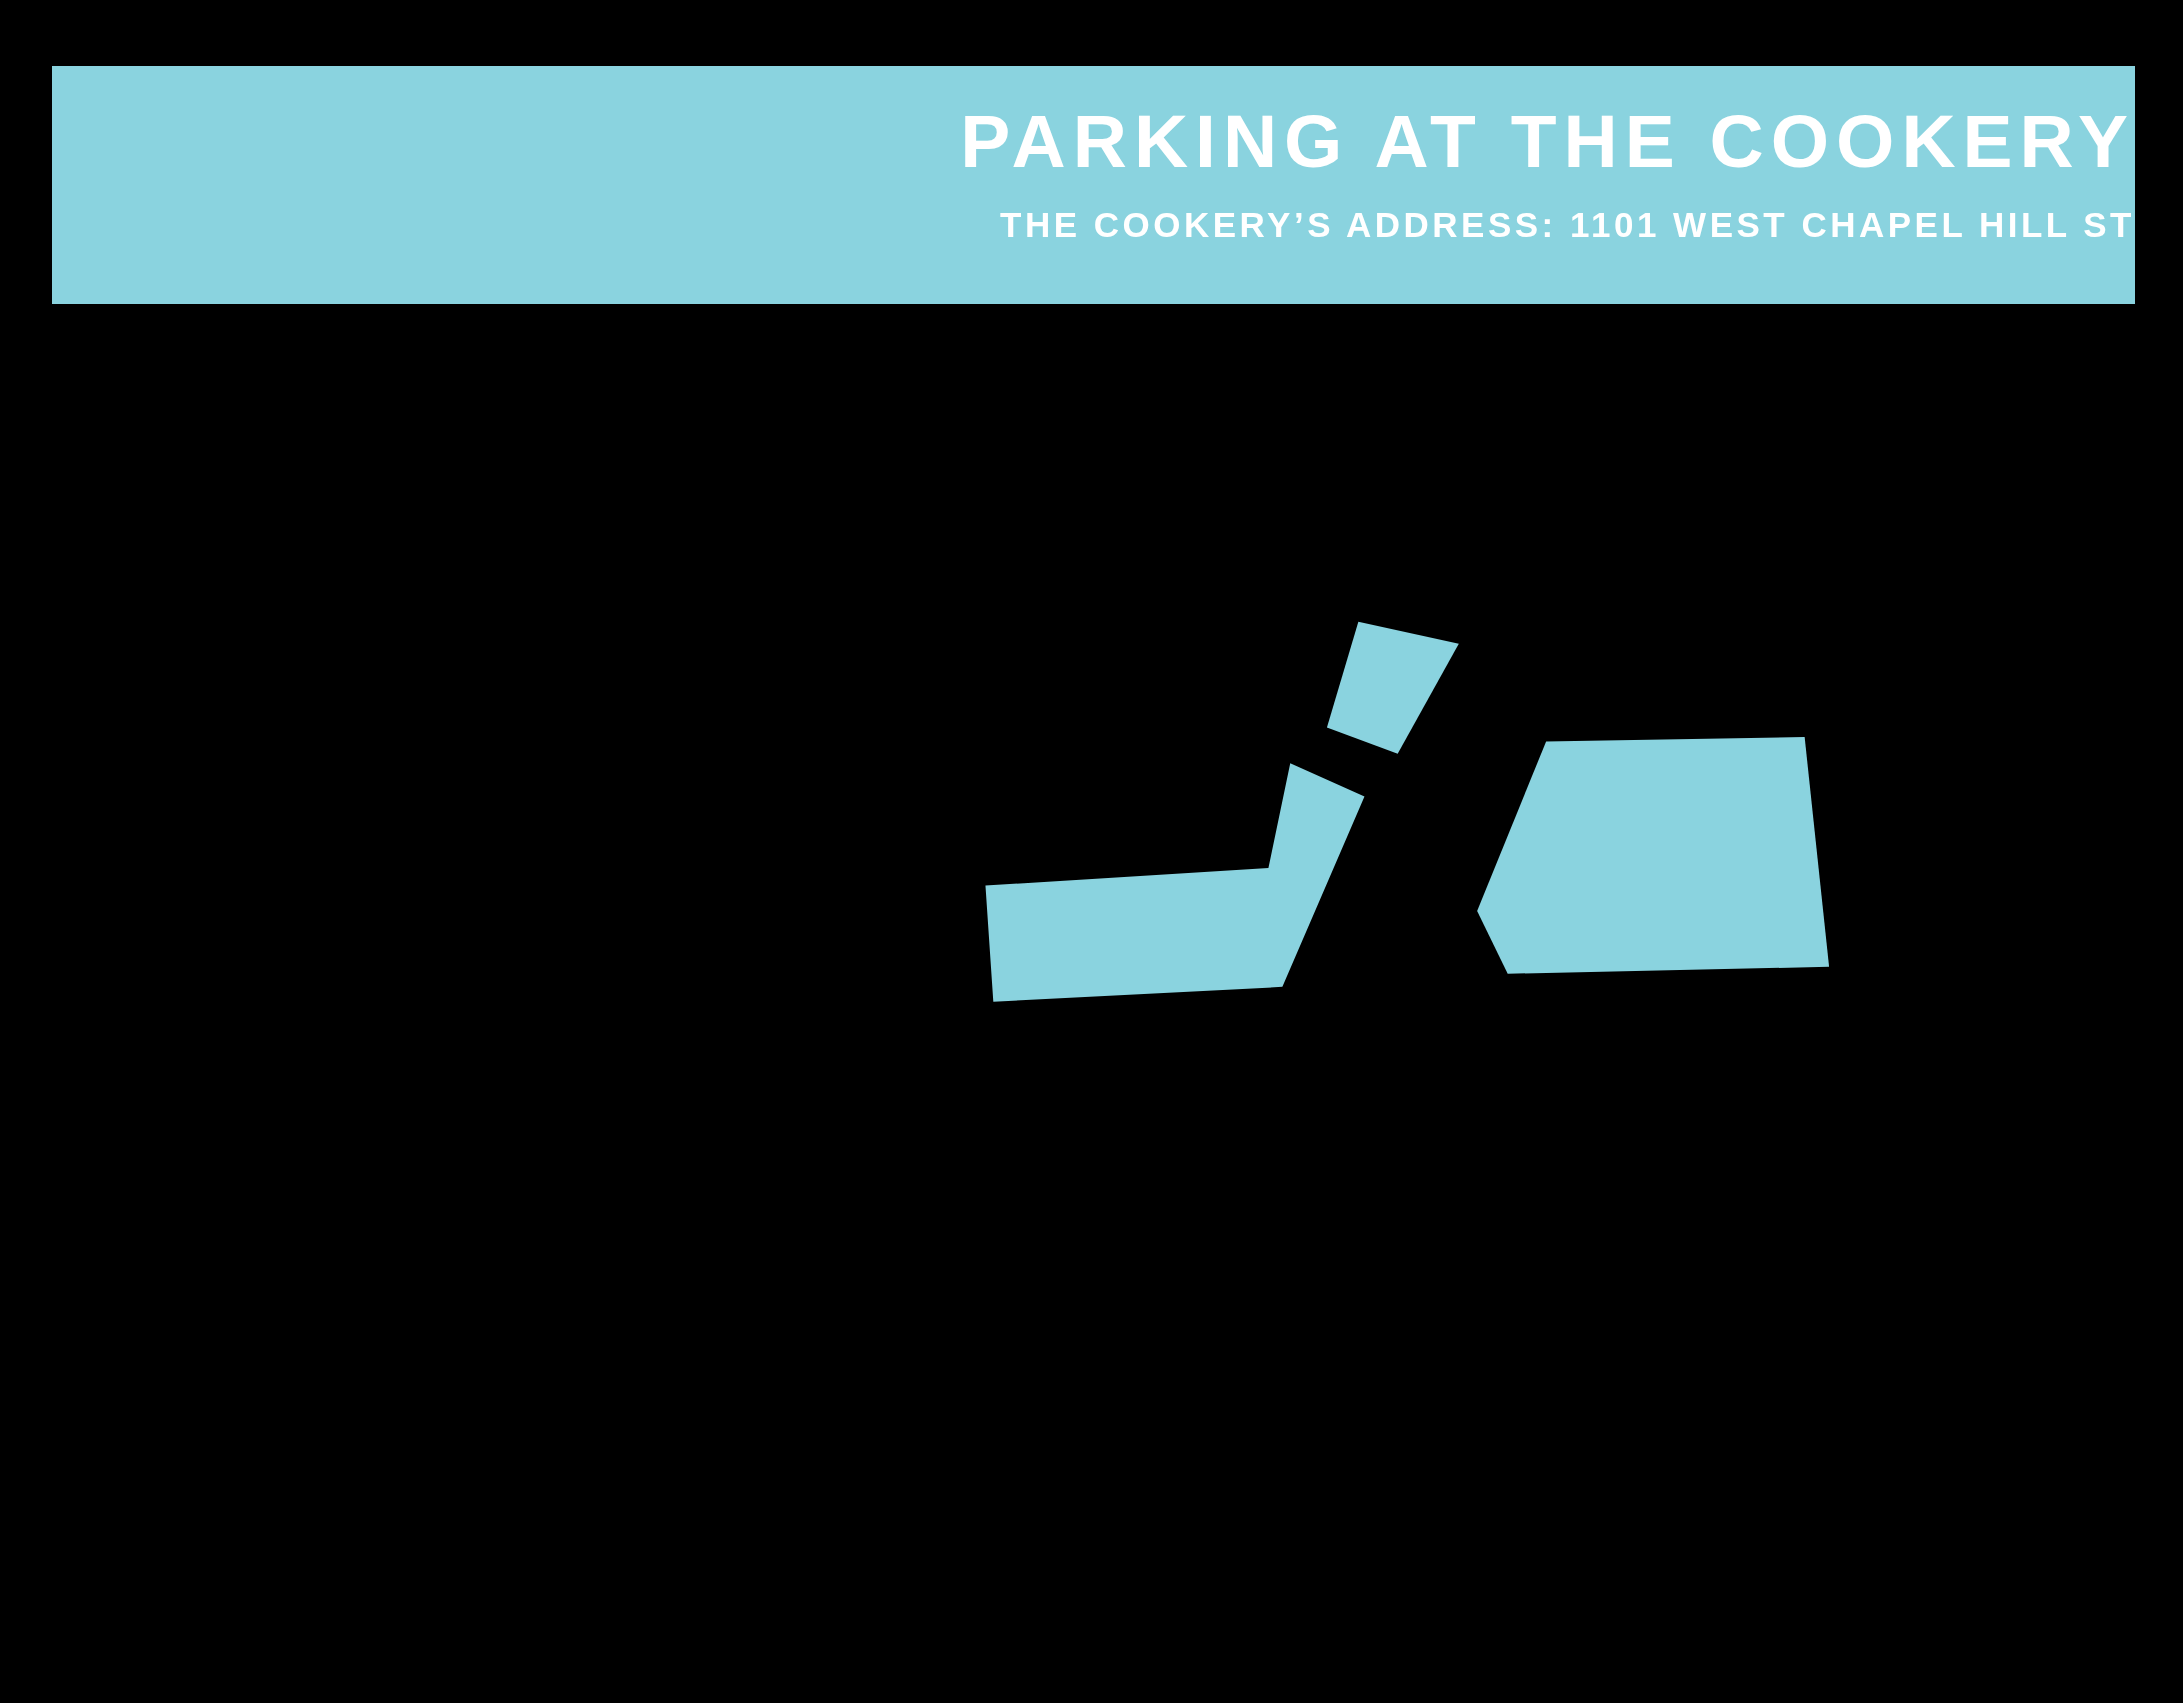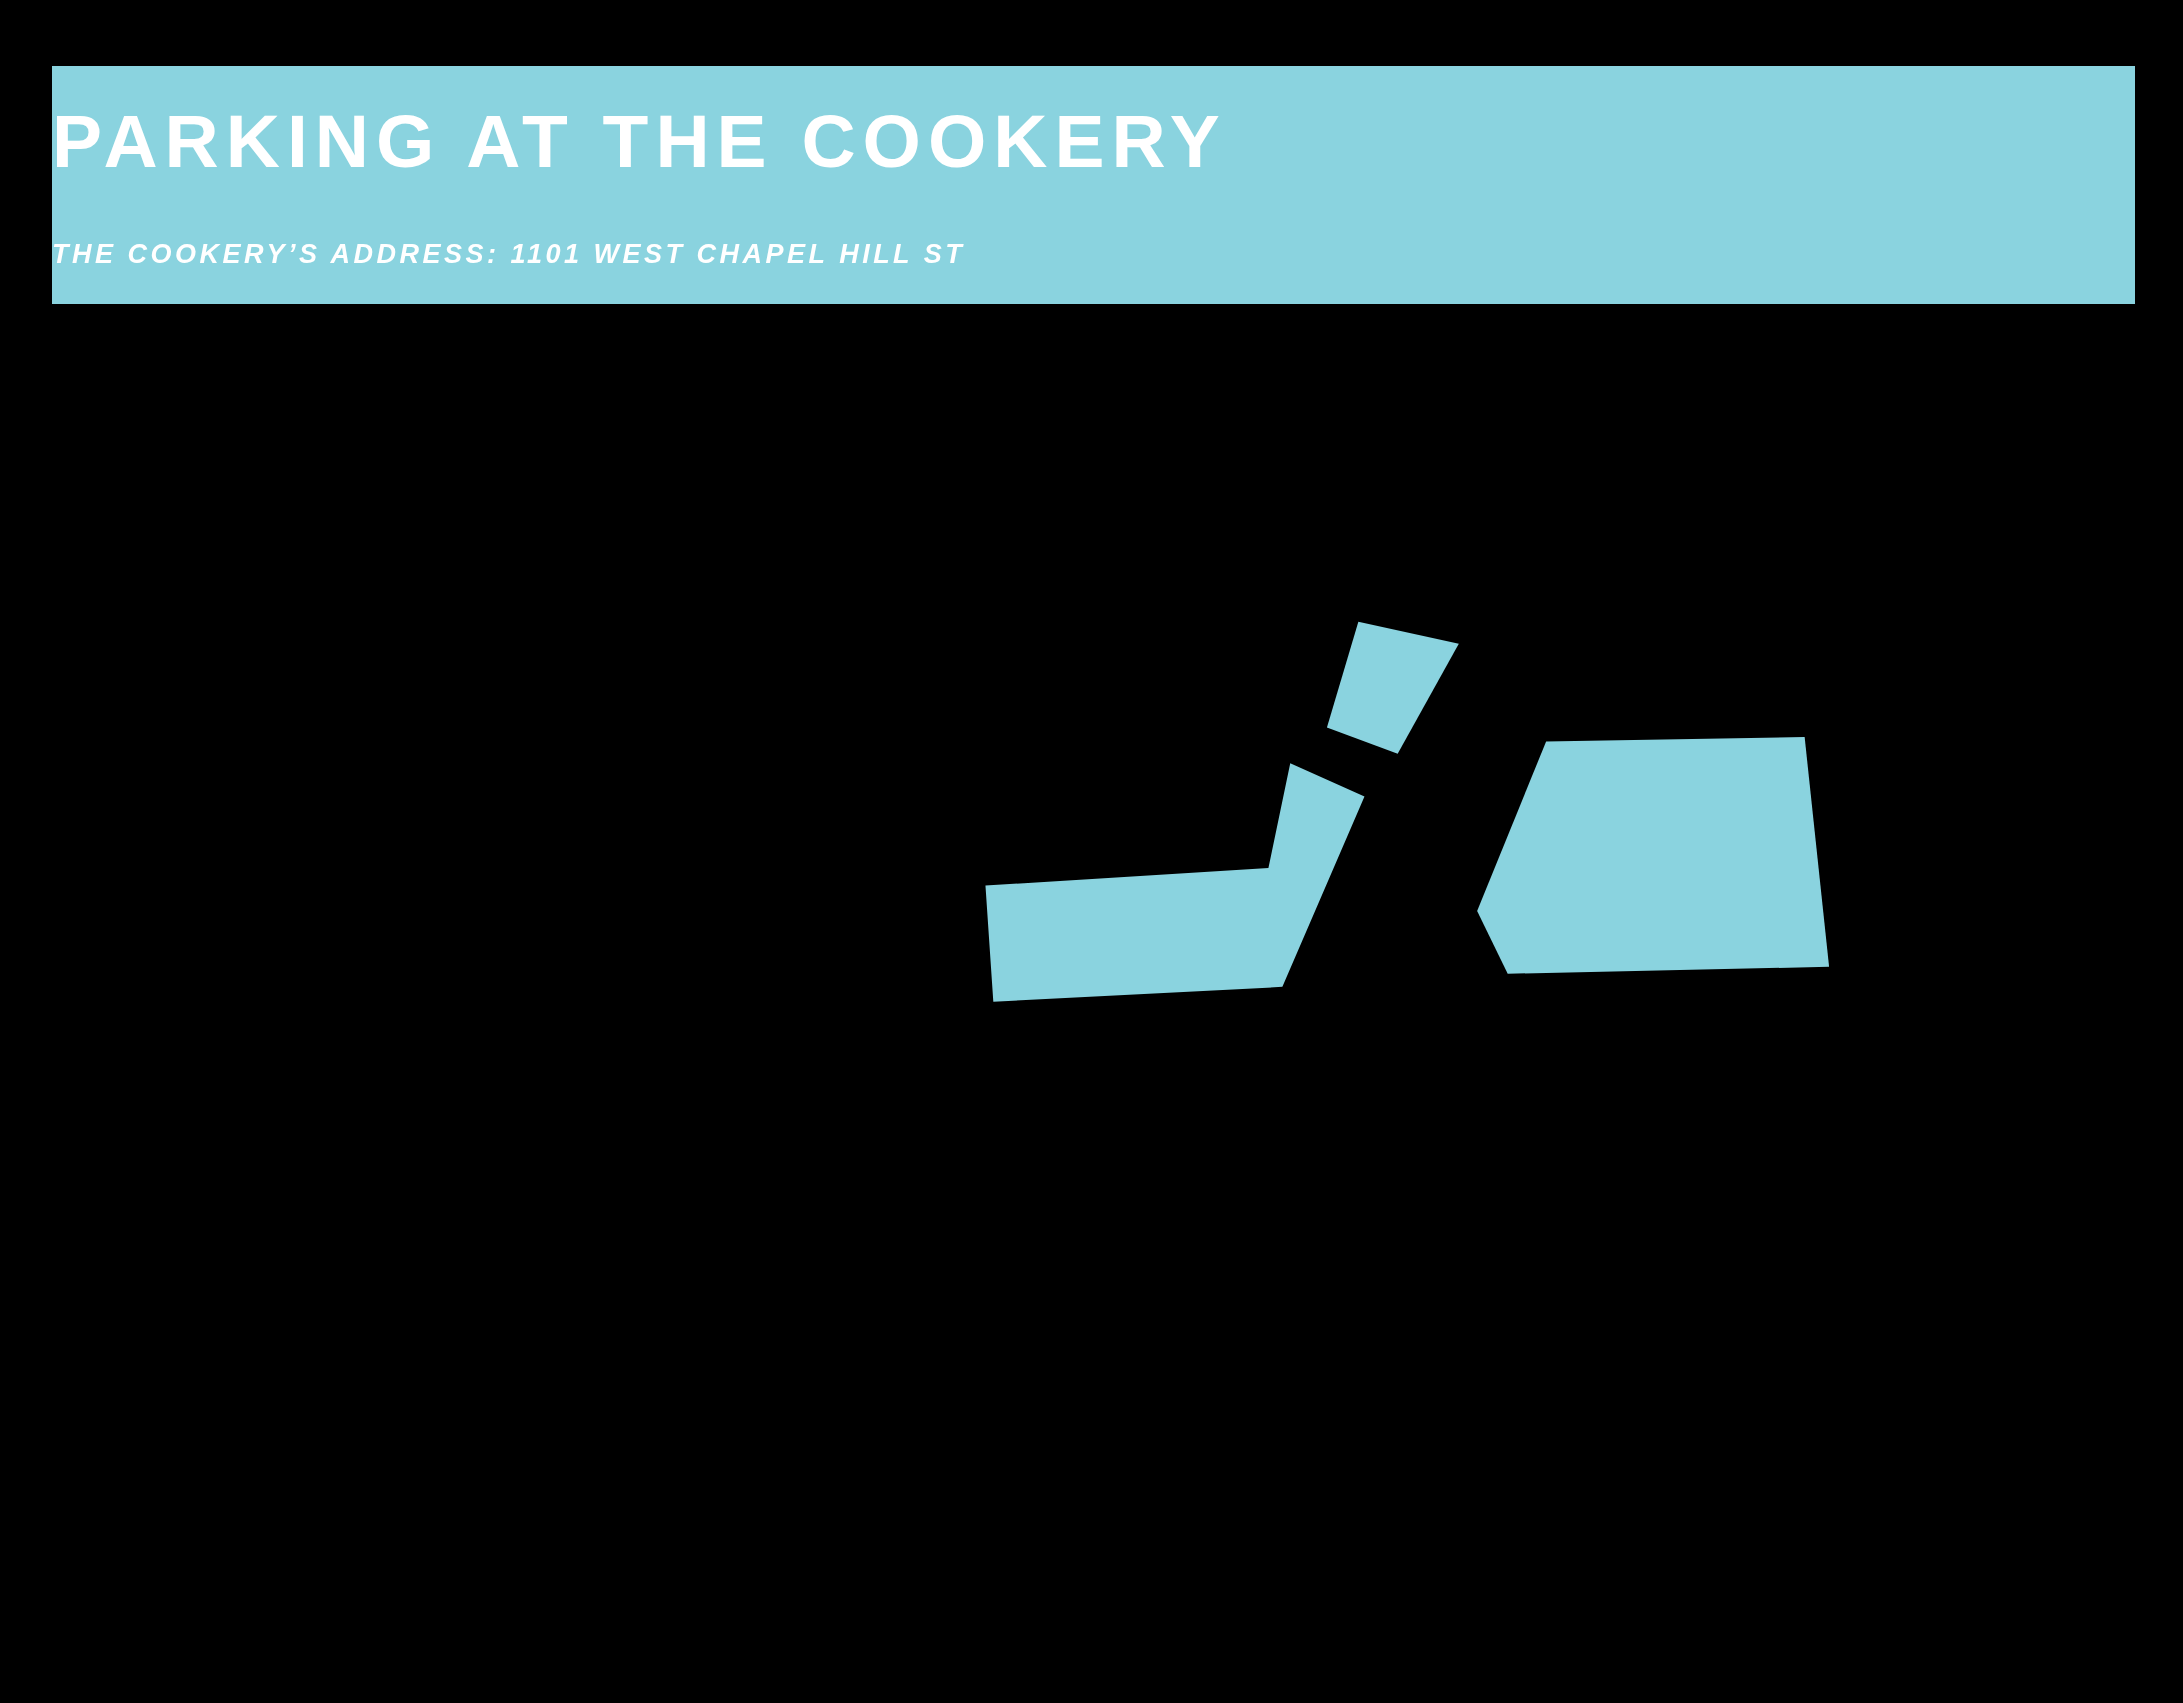--- a/index.html
+++ b/index.html
@@ -32,36 +32,35 @@
   .banner {
     position: absolute;
     left: 52px;
     top: 66px;
     width: 2083px;
     height: 238px;
     z-index: 2;
     box-sizing: border-box;
     display: flex;
     flex-direction: column;
-    align-items: flex-start;
+    align-items: flex-end;
     justify-content: flex-start;
     padding-top: 38px;
   }
   .banner-title {
     font-size: 75px;
     font-weight: bold;
     letter-spacing: 7px;
     line-height: 1;
     white-space: nowrap;
   }
   .banner-subtitle {
-    margin-top: 62px;
-    font-size: 27px;
+    margin-top: 28px;
+    font-size: 35px;
     font-weight: bold;
-    font-style: italic;
     letter-spacing: 3.5px;
     line-height: 1;
     white-space: nowrap;
   }
 </style>
 </head>
 <body>
 
 <div class="map-bg" style="background-color: rgb(0, 0, 0);"></div>
 

